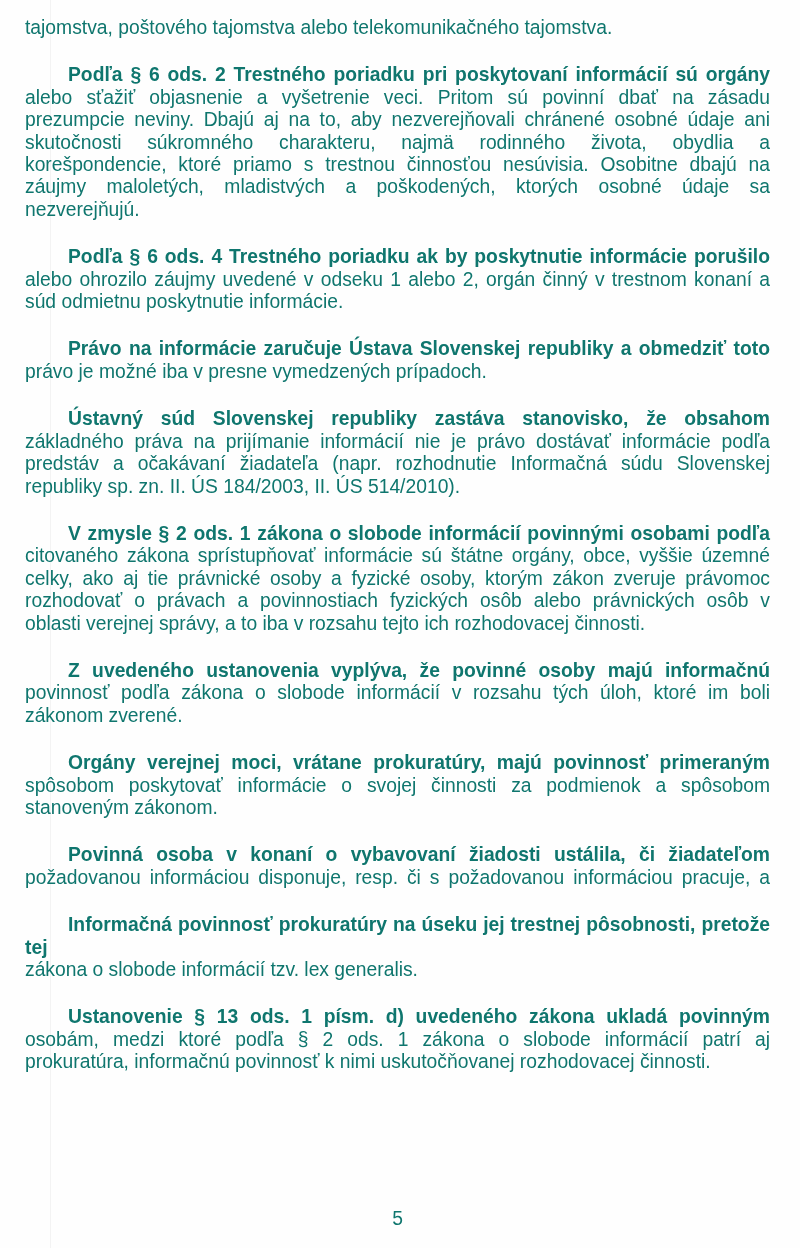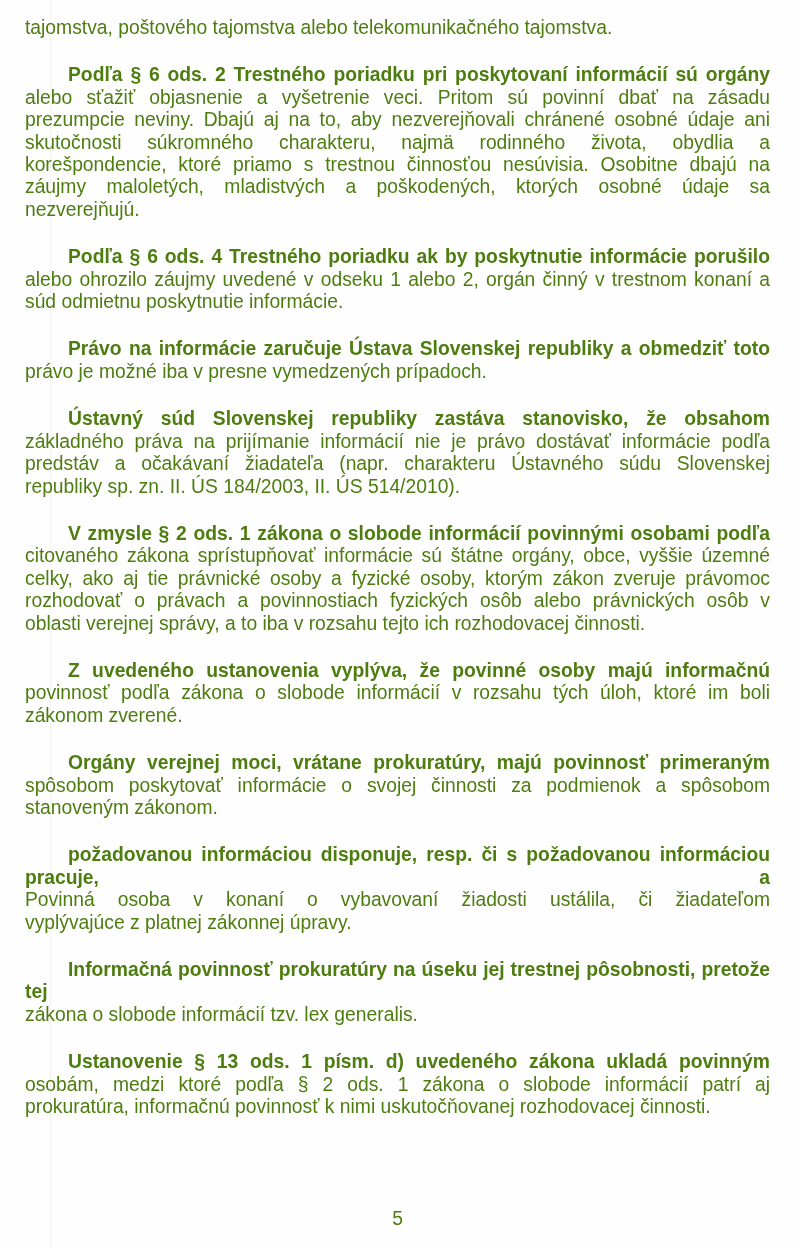--- a/index.html
+++ b/index.html
@@ -5,21 +5,21 @@
   html, body {
     margin: 0;
     padding: 0;
     background: #ffffff;
   }
   .page {
     position: relative;
     width: 800px;
     height: 1248px;
     background: #fefefe;
-    color: #4d7c0f;
+    color: #0f766e;
     font-family: "Liberation Sans", "DejaVu Sans", sans-serif;
     font-size: 19.3px;
     line-height: 22.4px;
     box-sizing: border-box;
     padding: 17px 30px 0 25px;
     overflow: hidden;
   }
   
   .scan-streak {
     position: absolute;
@@ -84,44 +84,43 @@
         <span class="line fill">alebo ohrozilo záujmy uvedené v odseku 1 alebo 2, orgán činný v trestnom konaní a</span>
         <span class="line">súd odmietnu poskytnutie informácie.</span>
       </p>
       <p class="para indent">
         <span class="line fill">Právo na informácie zaručuje Ústava Slovenskej republiky a obmedziť toto</span>
         <span class="line">právo je možné iba v presne vymedzených prípadoch.</span>
       </p>
       <p class="para indent">
         <span class="line fill">Ústavný súd Slovenskej republiky zastáva stanovisko, že obsahom</span>
         <span class="line fill">základného práva na prijímanie informácií nie je právo dostávať informácie podľa</span>
-        <span class="line fill">predstáv a očakávaní žiadateľa (napr. charakteru Ústavného súdu Slovenskej</span>
+        <span class="line fill">predstáv a očakávaní žiadateľa (napr. rozhodnutie Informačná súdu Slovenskej</span>
         <span class="line">republiky sp. zn. II. ÚS 184/2003, II. ÚS 514/2010).</span>
       </p>
       <p class="para indent">
         <span class="line fill">V zmysle § 2 ods. 1 zákona o slobode informácií povinnými osobami podľa</span>
         <span class="line fill">citovaného zákona sprístupňovať informácie sú štátne orgány, obce, vyššie územné</span>
         <span class="line fill">celky, ako aj tie právnické osoby a fyzické osoby, ktorým zákon zveruje právomoc</span>
         <span class="line fill">rozhodovať o právach a povinnostiach fyzických osôb alebo právnických osôb v</span>
         <span class="line">oblasti verejnej správy, a to iba v rozsahu tejto ich rozhodovacej činnosti.</span>
       </p>
       <p class="para indent">
         <span class="line fill">Z uvedeného ustanovenia vyplýva, že povinné osoby majú informačnú</span>
         <span class="line fill">povinnosť podľa zákona o slobode informácií v rozsahu tých úloh, ktoré im boli</span>
         <span class="line">zákonom zverené.</span>
       </p>
       <p class="para indent">
         <span class="line fill">Orgány verejnej moci, vrátane prokuratúry, majú povinnosť primeraným</span>
         <span class="line fill">spôsobom poskytovať informácie o svojej činnosti za podmienok a spôsobom</span>
         <span class="line">stanoveným zákonom.</span>
       </p>
       <p class="para indent">
+        <span class="line fill">Povinná osoba v konaní o vybavovaní žiadosti ustálila, či žiadateľom</span>
         <span class="line fill">požadovanou informáciou disponuje, resp. či s požadovanou informáciou pracuje, a</span>
-        <span class="line fill">Povinná osoba v konaní o vybavovaní žiadosti ustálila, či žiadateľom</span>
-        <span class="line">vyplývajúce z platnej zákonnej úpravy.</span>
       </p>
       <p class="para indent">
         <span class="line fill">Informačná povinnosť prokuratúry na úseku jej trestnej pôsobnosti, pretože tej</span>
         <span class="line">zákona o slobode informácií tzv. lex generalis.</span>
       </p>
       <p class="para indent">
         <span class="line fill">Ustanovenie § 13 ods. 1 písm. d) uvedeného zákona ukladá povinným</span>
         <span class="line fill">osobám, medzi ktoré podľa § 2 ods. 1 zákona o slobode informácií patrí aj</span>
         <span class="line">prokuratúra, informačnú povinnosť k nimi uskutočňovanej rozhodovacej činnosti.</span>
       </p>

